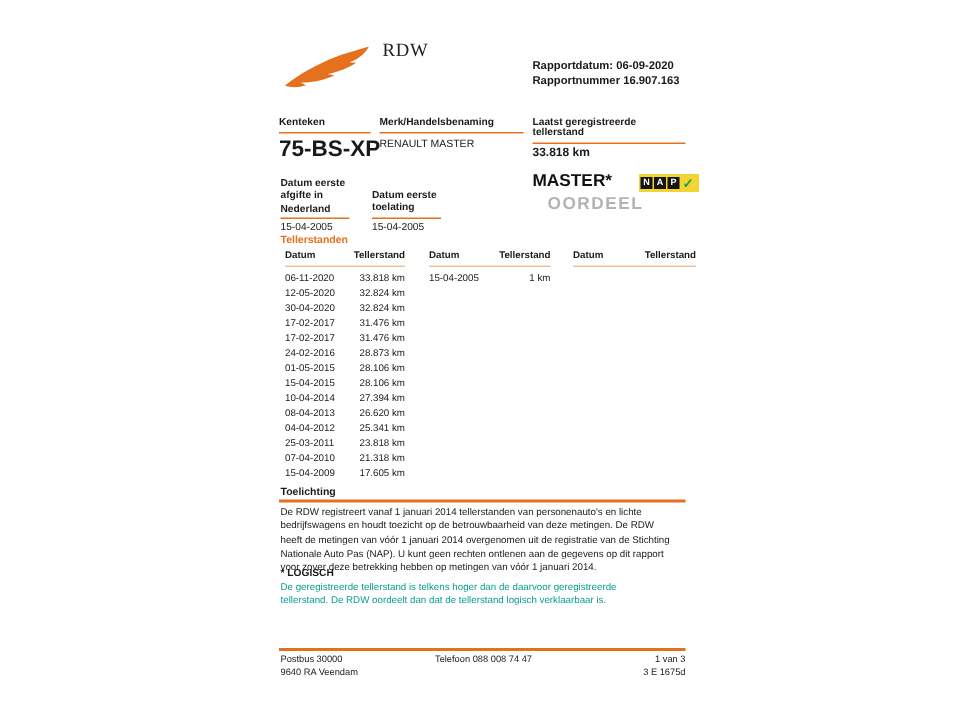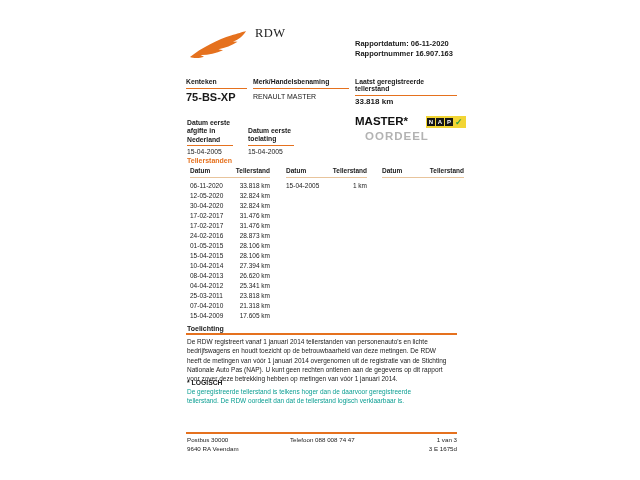--- a/index.html
+++ b/index.html
@@ -13,21 +13,21 @@
            font-size:12.5px; letter-spacing:0.5px; color:#222; }
   .title { position:absolute; left:253px; top:45px; font-size:15.5px; font-weight:bold; color:#E5711E; }
   .repmeta { position:absolute; left:355px; top:39px; font-size:7.5px; font-weight:bold; line-height:10px; }
 
   
   .field { position:absolute; top:78px; }
   .field .lbl { font-size:6.8px; font-weight:bold; padding-bottom:3px; border-bottom:1.6px solid #E5711E; }
   .f1 { left:186px; width:61px; }
   .f2 { left:253px; width:96px; }
   .f3 { left:355px; width:102px; }
-  .kenteken-val { position:absolute; left:186px; top:91px; font-size:11px; font-weight:bold; }
+  .kenteken-val { position:absolute; left:186px; top:91px; font-size:15px; font-weight:bold; }
   .merk-val     { position:absolute; left:253px; top:93px; font-size:7px; }
   .laatst-val   { position:absolute; left:355px; top:97px; font-size:8px; font-weight:bold; }
 
   
   .logisch  { position:absolute; left:355px; top:115px; font-size:11.5px; font-weight:bold; color:#111; }
   .oordeel  { position:absolute; left:355px; top:130px; font-size:11.5px; font-weight:bold;
               color:#b3b3b3; letter-spacing:1px;margin-left:10px; }
   .nap { position:absolute; left:426px; top:116px; display:inline-flex; align-items:center;
          background:#F2D535; padding:1px 2px 1px 1px; gap:1px; height:12px; }
   .nap-sq { width:8px; height:8px; background:#161616; color:#fdfdfd; font-size:6px; font-weight:bold;
@@ -72,21 +72,21 @@
 </head>
 <body>
 
 <div class="page">
 
   <svg class="logo" viewBox="0 0 58 30" aria-hidden="true">
     <path fill="#E5711E" d="M1 26 C 12 17, 30 8, 42 4.5 C 48 2.6, 54 1, 57 0 C 54.5 4.5, 50 8.5, 44 10.5 L 48.5 10.8 C 43 14.5, 36 17, 29.5 18.3 L 34 19.3 C 27 22.5, 18.5 24.2, 11.5 24 L 15 25.8 C 10.5 27.5, 4.5 27.5, 1 26 Z"></path>
   </svg>
   <div class="brand">RDW</div>
   <div class="repmeta">
-    <div>Rapportdatum: 06-11-2020</div>
+    <div>Rapportdatum: 06-09-2020</div>
     <div>Rapportnummer 16.907.163</div>
   </div>
 
   <div class="field f1">
     <div class="lbl">Kenteken</div>
   </div>
   <div class="field f2">
     <div class="lbl">Merk/Handelsbenaming</div>
   </div>
   <div class="field f3">

